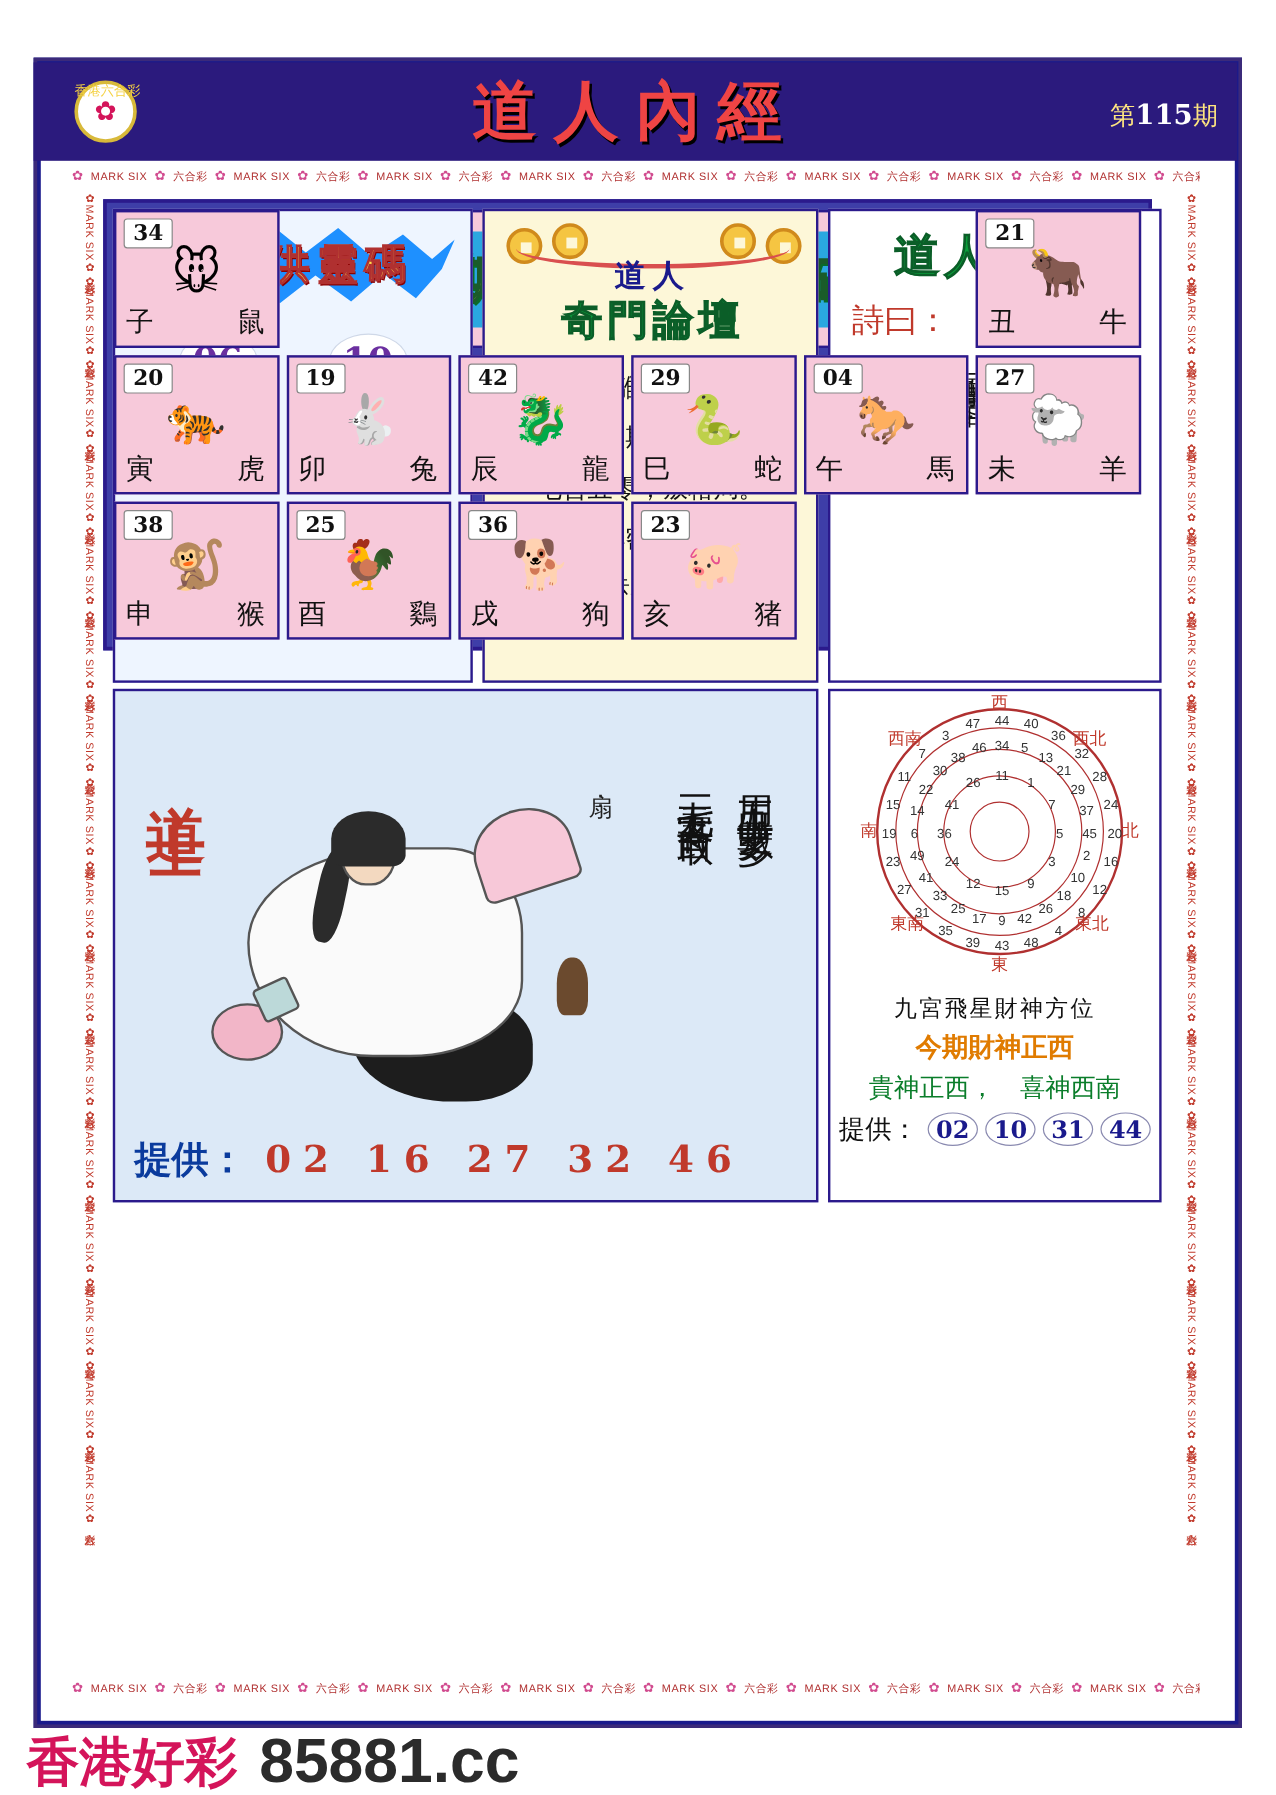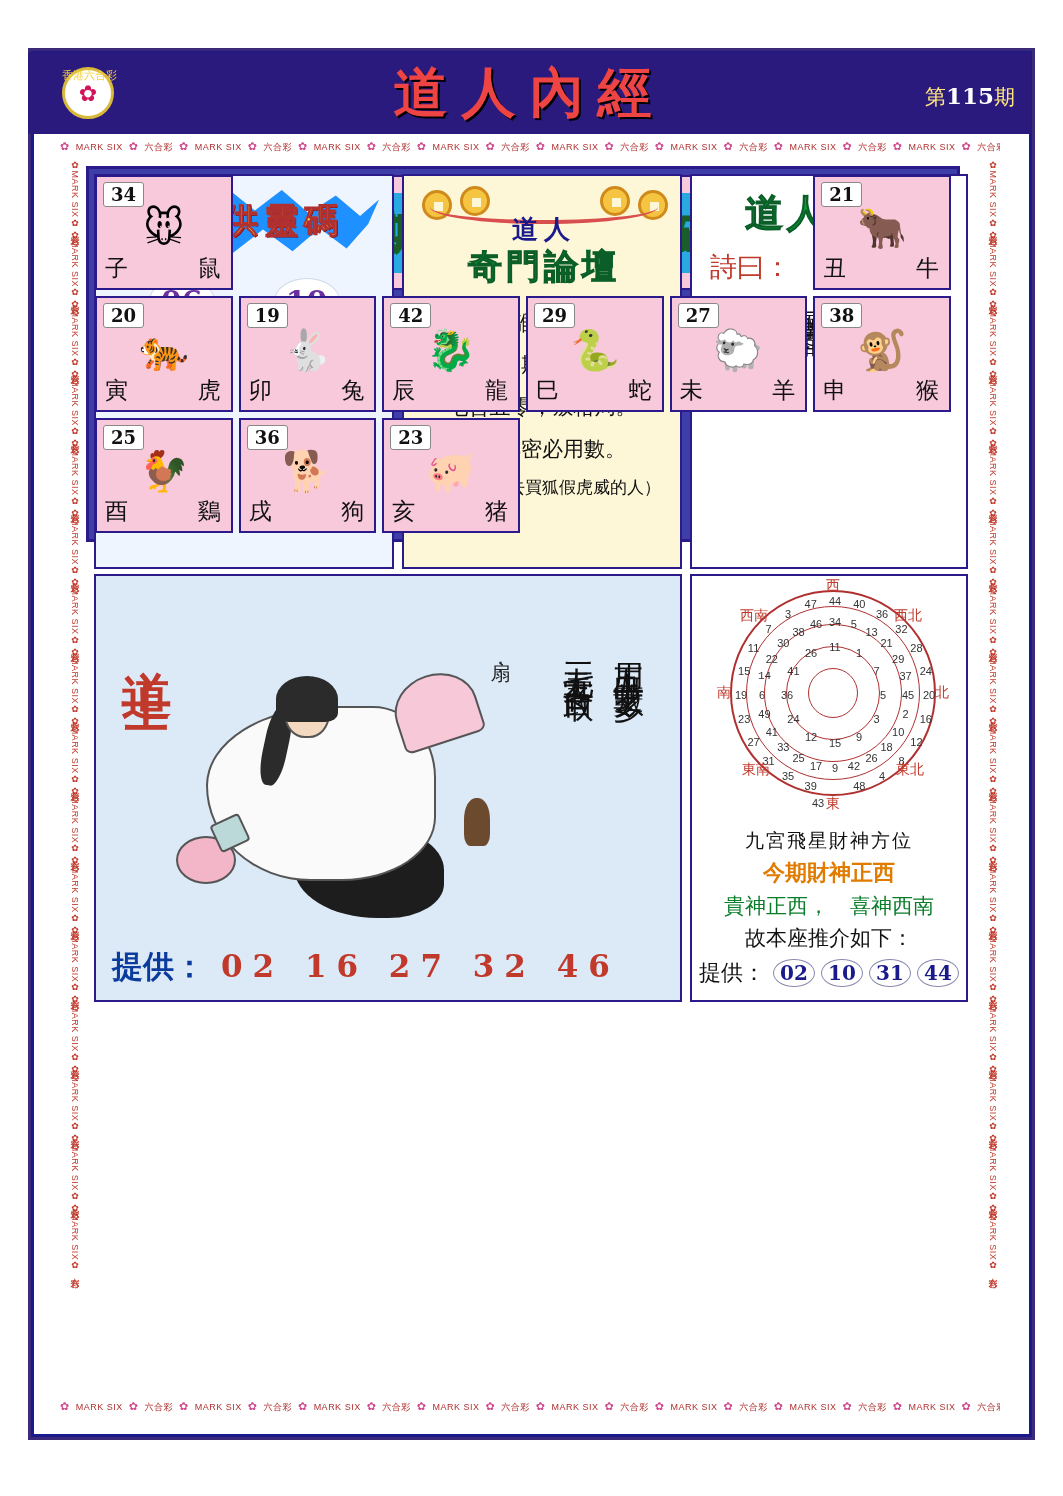--- a/index.html
+++ b/index.html
@@ -483,21 +483,21 @@
             <div class="cnum" style="left: 150px; top: 21.5936px;">36</div>
             <div class="cnum" style="left: 169.468px; top: 36.532px;">32</div>
             <div class="cnum" style="left: 184.406px; top: 56px;">28</div>
             <div class="cnum" style="left: 193.797px; top: 78.671px;">24</div>
             <div class="cnum" style="left: 197px; top: 103px;">20</div>
             <div class="cnum" style="left: 193.797px; top: 127.329px;">16</div>
             <div class="cnum" style="left: 184.406px; top: 150px;">12</div>
             <div class="cnum" style="left: 169.468px; top: 169.468px;">8</div>
             <div class="cnum" style="left: 150px; top: 184.406px;">4</div>
             <div class="cnum" style="left: 127.329px; top: 193.797px;">48</div>
-            <div class="cnum" style="left: 86px; top: 197px; margin-top: 14px;">43</div>
+            <div class="cnum" style="left: 103px; top: 197px;">43</div>
             <div class="cnum" style="left: 78.671px; top: 193.797px;">39</div>
             <div class="cnum" style="left: 56px; top: 184.406px;">35</div>
             <div class="cnum" style="left: 36.532px; top: 169.468px;">31</div>
             <div class="cnum" style="left: 21.5936px; top: 150px;">27</div>
             <div class="cnum" style="left: 12.203px; top: 127.329px;">23</div>
             <div class="cnum" style="left: 9px; top: 103px;">19</div>
             <div class="cnum" style="left: 12.203px; top: 78.671px;">15</div>
             <div class="cnum" style="left: 21.5936px; top: 56px;">11</div>
             <div class="cnum" style="left: 36.532px; top: 36.532px;">7</div>
             <div class="cnum" style="left: 56px; top: 21.5936px;">3</div>
@@ -514,21 +514,21 @@
             <div class="cnum" style="left: 154.619px; top: 154.619px;">18</div>
             <div class="cnum" style="left: 139.5px; top: 166.22px;">26</div>
             <div class="cnum" style="left: 121.894px; top: 173.513px;">42</div>
             <div class="cnum" style="left: 103px; top: 176px;">9</div>
             <div class="cnum" style="left: 84.1062px; top: 173.513px;">17</div>
             <div class="cnum" style="left: 66.5px; top: 166.22px;">25</div>
             <div class="cnum" style="left: 51.3812px; top: 154.619px;">33</div>
             <div class="cnum" style="left: 39.7801px; top: 139.5px;">41</div>
             <div class="cnum" style="left: 32.4874px; top: 121.894px;">49</div>
             <div class="cnum" style="left: 30px; top: 103px;">6</div>
-            <div class="cnum" style="left: 32.4874px; top: 84.1062px; font-family: Liberation Mono, monospace;">14</div>
+            <div class="cnum" style="left: 32.4874px; top: 84.1062px;">14</div>
             <div class="cnum" style="left: 39.7801px; top: 66.5px;">22</div>
             <div class="cnum" style="left: 51.3812px; top: 51.3812px;">30</div>
             <div class="cnum" style="left: 66.5px; top: 39.7801px;">38</div>
             <div class="cnum" style="left: 84.1062px; top: 32.4874px;">46</div>
             <div class="cnum" style="left: 103px; top: 55px;">11</div>
             <div class="cnum" style="left: 127px; top: 61.4308px;">1</div>
             <div class="cnum" style="left: 144.569px; top: 79px;">7</div>
             <div class="cnum" style="left: 151px; top: 103px;">5</div>
             <div class="cnum" style="left: 144.569px; top: 127px;">3</div>
             <div class="cnum" style="left: 127px; top: 144.569px;">9</div>
@@ -546,21 +546,20 @@
             <div class="cdir" style="left: 250px; top: 117px;">北</div>
             <div class="cdir" style="left: 216px; top: 40px;">西北</div>
             <div class="cdir" style="left: 62px; top: 40px;">西南</div>
             <div class="cdir" style="left: 218px; top: 194px;">東北</div>
             <div class="cdir" style="left: 64px; top: 194px;">東南</div>
           </div>
       </div>
       <div class="comp-caption">九宮飛星財神方位</div>
       <div class="comp-line-orange">今期財神正西</div>
       <div class="comp-line-green">貴神正西，　喜神西南</div>
-      <div class="comp-line-black">故本座推介如下：</div>
       <div class="comp-provide">
         <span class="lbl">提供：</span>
         <span id="compass-balls" style="display:flex; gap:6px;">
             <span class="mini-ball">02</span>
             <span class="mini-ball">10</span>
             <span class="mini-ball">31</span>
             <span class="mini-ball">44</span>
           </span>
       </div>
     </div>
@@ -602,20 +601,26 @@
             <span class="z-stem">辰</span>
             <span class="z-animal">龍</span>
           </div>
           <div class="z-cell">
             <span class="z-num">29</span>
             <span class="z-img">🐍</span>
             <span class="z-stem">巳</span>
             <span class="z-animal">蛇</span>
           </div>
           <div class="z-cell">
+            <span class="z-num">04</span>
+            <span class="z-img">🐎</span>
+            <span class="z-stem">午</span>
+            <span class="z-animal">馬</span>
+          </div>
+          <div class="z-cell">
             <span class="z-num">27</span>
             <span class="z-img">🐑</span>
             <span class="z-stem">未</span>
             <span class="z-animal">羊</span>
           </div>
           <div class="z-cell">
             <span class="z-num">38</span>
             <span class="z-img">🐒</span>
             <span class="z-stem">申</span>
             <span class="z-animal">猴</span>
@@ -636,14 +641,18 @@
             <span class="z-num">23</span>
             <span class="z-img">🐖</span>
             <span class="z-stem">亥</span>
             <span class="z-animal">猪</span>
           </div>
         </div>
     </div>
 
   </div>
 
+  <div class="footer">
+    <span class="cn">香港好彩</span>
+    <span class="url">85881.cc</span>
+  </div>
 
 </div>
 
 </body></html>

